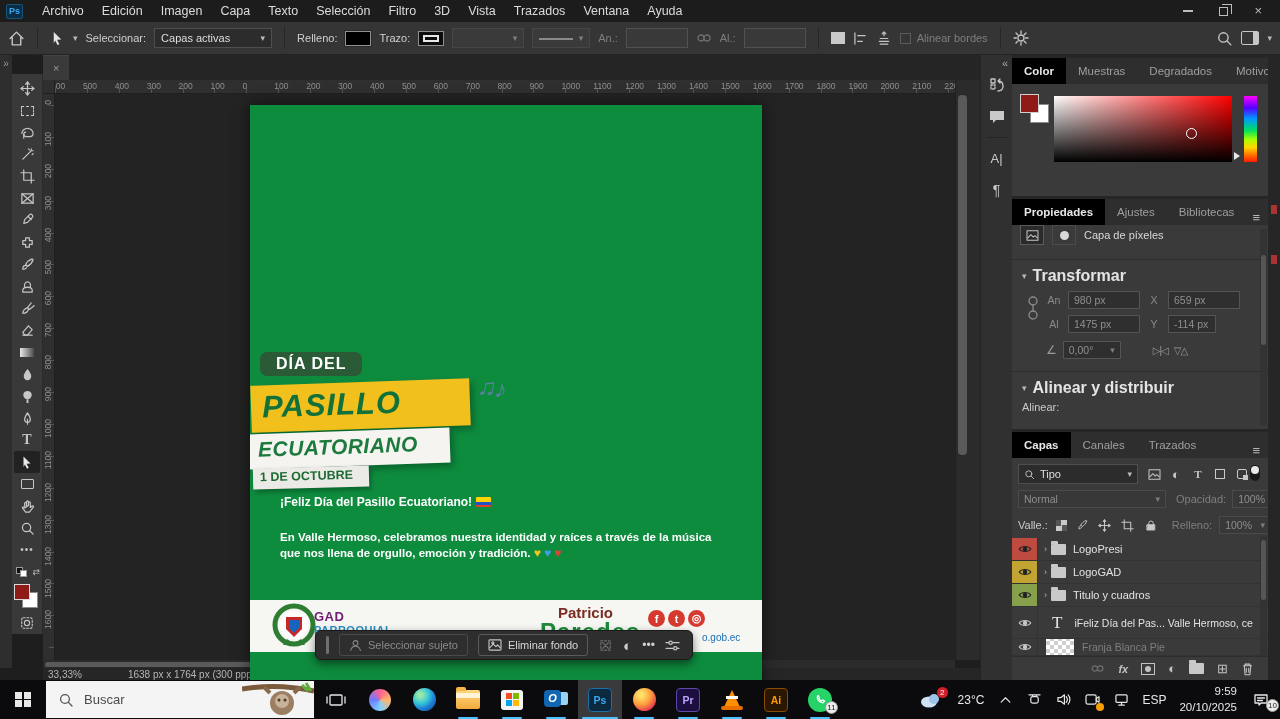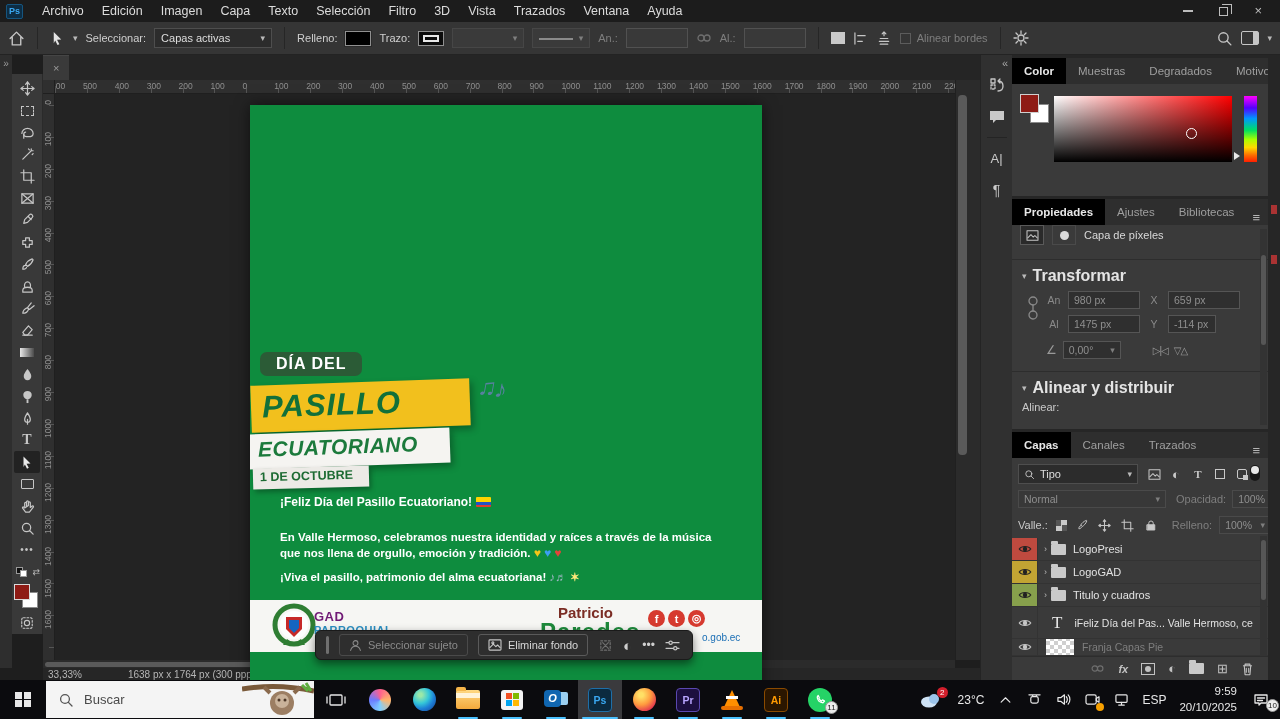--- a/index.html
+++ b/index.html
@@ -433,24 +433,20 @@
   <div id="p-strip"></div>
   <div id="p-sub">ECUATORIANO</div>
   <div id="p-datestrip"></div>
   <div id="p-date">1 DE OCTUBRE</div>
   <div class="p-text" style="top:389px;font-size:12px"><span>¡Feliz Día del Pasillo Ecuatoriano!</span><span id="p-flag"></span></div>
   <div class="p-text" style="top:424px;width:452px"><span>En Valle Hermoso, celebramos nuestra identidad y raíces a través de la música que nos llena de orgullo, emoción y tradición.</span>
     <span class="heart" style="color:#f5c518">♥</span>
     <span class="heart" style="color:#3b9ff3">♥</span>
     <span class="heart" style="color:#e5433a">♥</span>
   </div>
-  <div class="p-text" style="top:464px"><span>¡Viva el pasillo, patrimonio del alma ecuatoriana!</span>
-    <span style="color:#9fb6c4">♪♬</span>
-    <span style="color:#ffe97a">✶</span>
-  </div>
   <div id="p-footer">
     <svg id="crest" width="44" height="46" viewBox="0 0 44 46">
       <circle cx="22" cy="22" r="19" fill="none" stroke="#2e7d32" stroke-width="5"></circle>
       <circle cx="22" cy="22" r="14" fill="#fdfdfd"></circle>
       <path d="M14 14h16v12l-8 8-8-8Z" fill="#c62828"></path>
       <path d="M17 17h10v8l-5 5-5-5Z" fill="#1565c0"></path>
       <path d="M15 36c5 4 9 4 14 0l4 6H11Z" fill="#2e7d32"></path>
     </svg>
     <div id="gad1">GAD</div>
     <div id="gad2">PARROQUIAL</div>
@@ -736,21 +732,21 @@
       <span class="lname" style="font-size:10.5px">iFeliz Día del Pas... Valle Hermoso, ce</span>
     </div>
     <div class="lrow" style="top:207px;height:17px;overflow:hidden">
       <span class="eyebox">
           <svg class="ic" width="14" height="10" viewBox="0 0 16 12">
             <path d="M1 6C4 2 12 2 15 6 12 10 4 10 1 6Z"></path>
             <circle cx="8" cy="6" r="2" fill="#c6c6c6"></circle>
           </svg>
         </span>
       <span class="chk-thumb"></span>
-      <span class="lname dim" style="font-size:10.5px">Franja Capas Pie</span>
+      <span class="lname dim" style="font-size:10.5px">Franja Blanca Pie</span>
     </div>
     <div class="pscroll" style="top:104px;height:120px">
         <i style="height:60px;margin-top:4px"></i>
       </div>
     <div id="lfoot">
       <svg class="ic" width="15" height="9" viewBox="0 0 16 10" style="stroke:#6f6f6f">
           <circle cx="5" cy="5" r="3"></circle>
           <circle cx="11" cy="5" r="3"></circle>
         </svg>
       <span style="font-style:italic;font-weight:bold;font-size:11px">fx</span>

